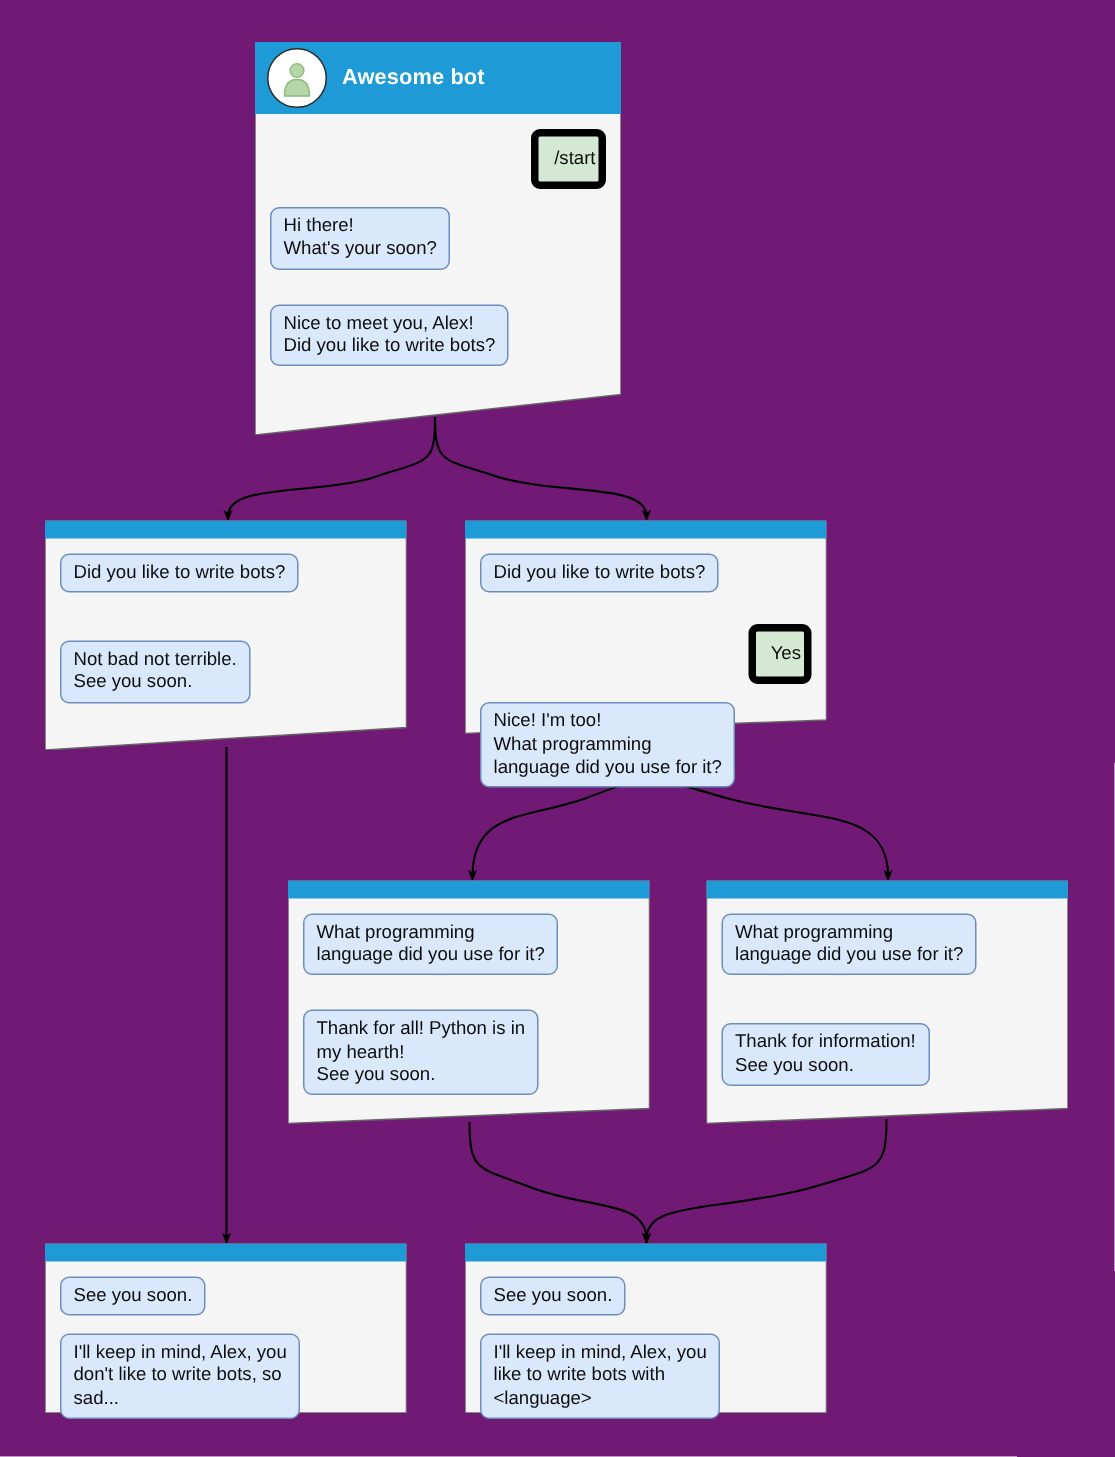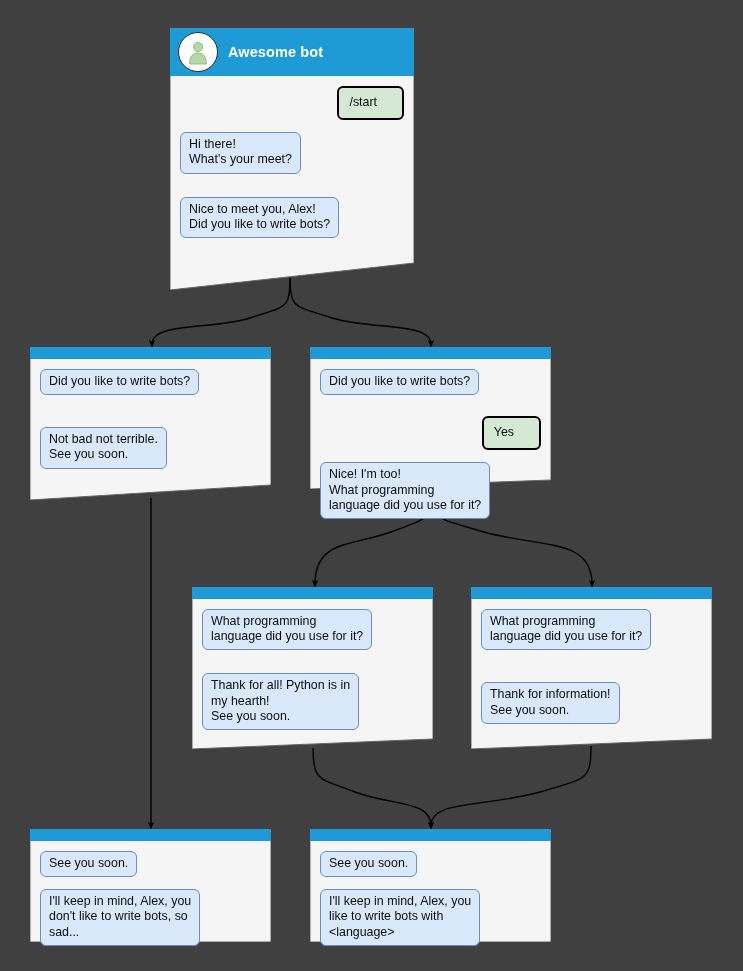--- a/index.html
+++ b/index.html
@@ -9,21 +9,21 @@
     background: #ffffff;
   }
   body {
     font-family: "Liberation Sans", sans-serif;
     -webkit-font-smoothing: antialiased;
   }
   #canvas {
     position: relative;
     width: 743px;
     height: 971px;
-    background: #404040;
+    background: #701a75;
     overflow: hidden;
   }
   #edges {
     position: absolute;
     left: 0;
     top: 0;
     width: 743px;
     height: 971px;
     pointer-events: none;
   }
@@ -103,22 +103,22 @@
     color: #0d0d0d;
     white-space: pre-line;
     max-width: 84%;
   }
   .bubble.bot {
     background: #dae8fc;
     border: 1px solid #6c8ebf;
   }
   .bubble.user {
     background: #d5e8d4;
-    border: 2px solid #000000;
-    padding: 7px 25px 8px 10px;
+    border: 5px solid #000000;
+    padding: 7px 2px 8px 10px;
   }
   .gap-s { height: 2px; }
   .gap-m { height: 11px; }
 </style>
 </head>
 <body>
 
 <div id="canvas">
 
   <svg id="edges" viewBox="0 0 743 971" xmlns="http://www.w3.org/2000/svg">
@@ -158,21 +158,21 @@
         </div>
         <div class="bot-title">Awesome bot</div>
       </div>
       <div class="msgs">
         <div class="row right">
           <div class="bubble user">/start</div>
         </div>
         <div class="gap-s"></div>
         <div class="row left">
           <div class="bubble bot">Hi there!
-What's your meet?</div>
+What's your soon?</div>
         </div>
         <div class="gap-m"></div>
         <div class="gap-s"></div>
         <div class="row left">
           <div class="bubble bot">Nice to meet you, Alex!
 Did you like to write bots?</div>
         </div>
       </div>
     </div>
   </div>

